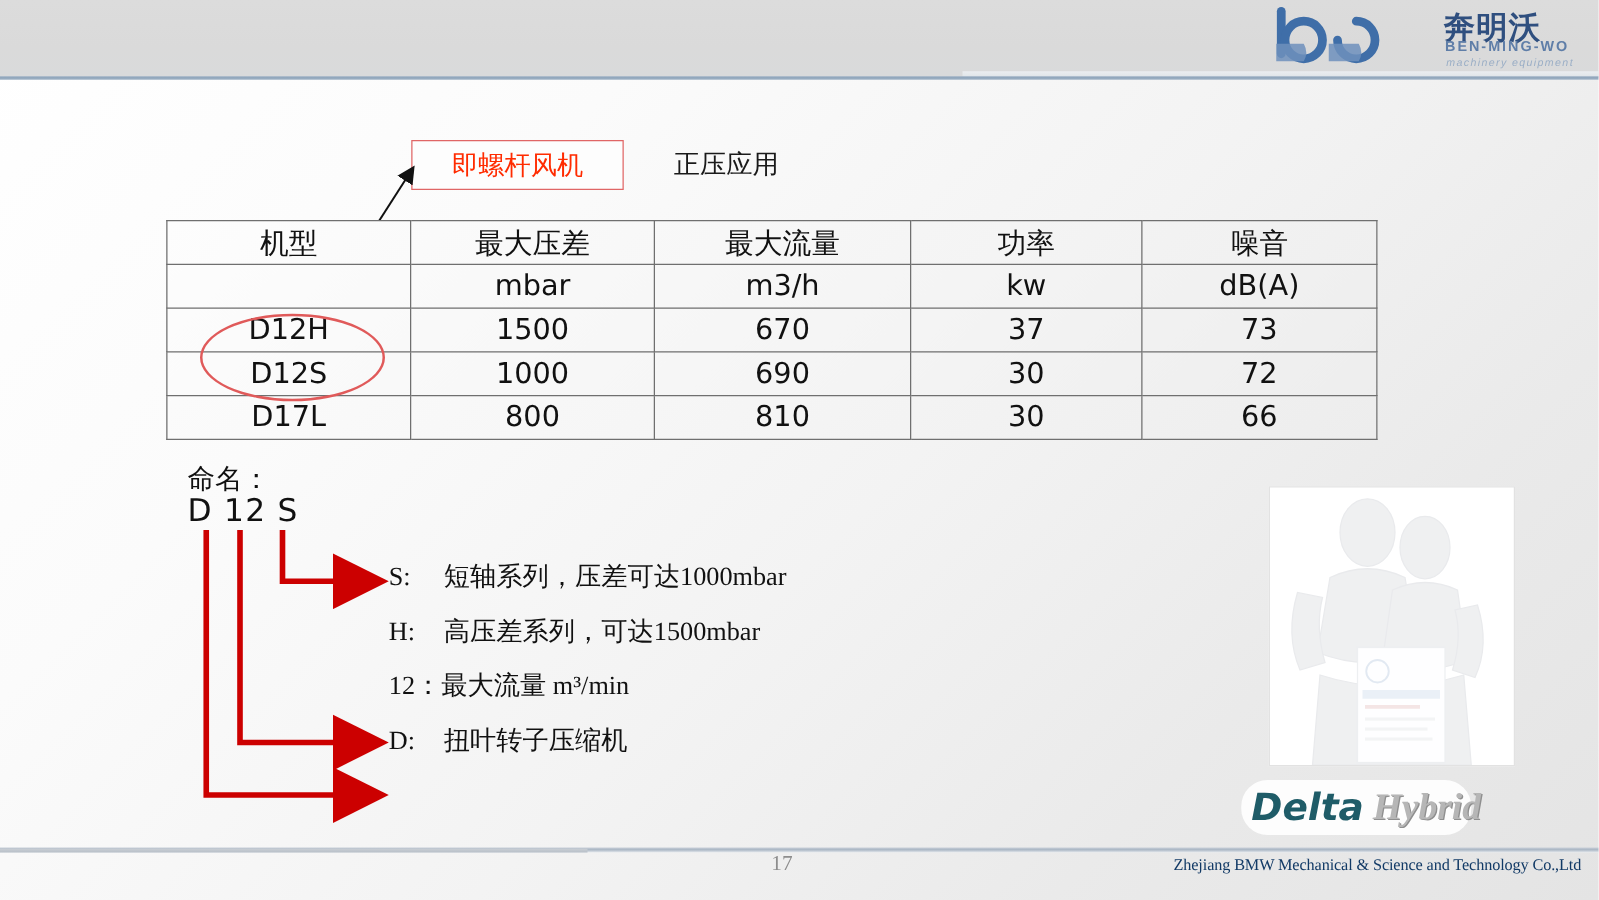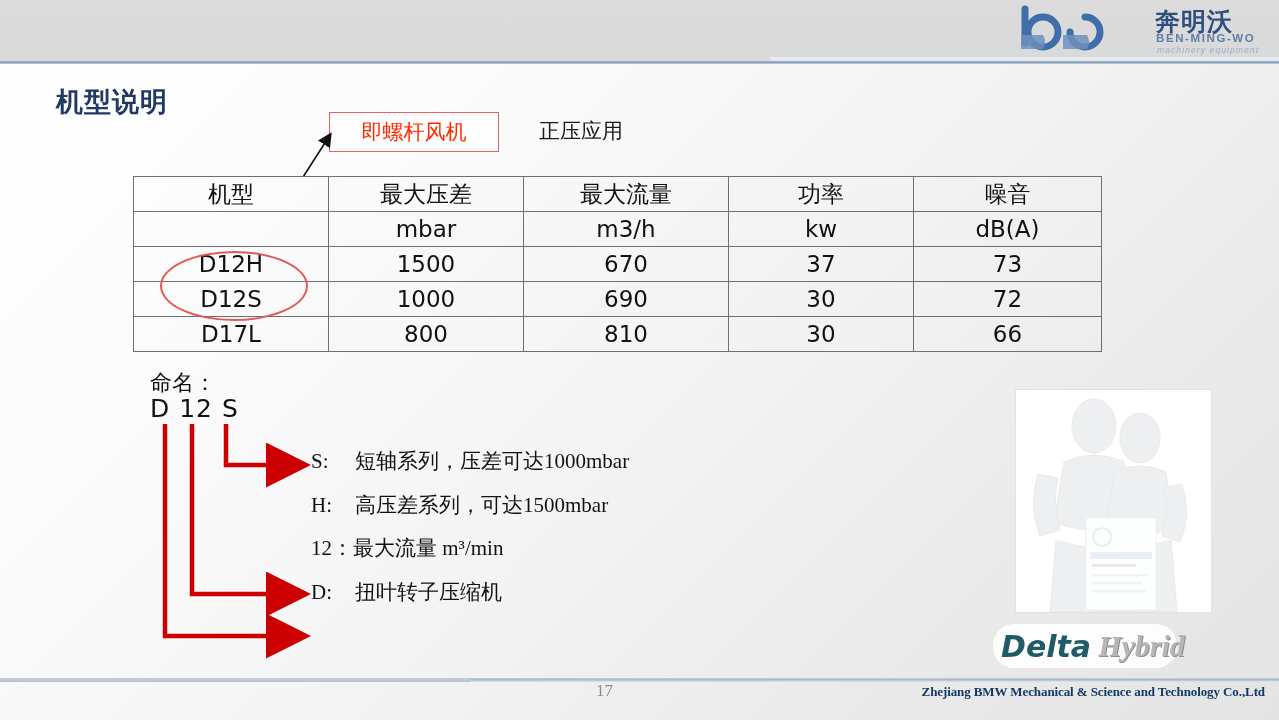--- a/index.html
+++ b/index.html
@@ -123,26 +123,26 @@
   
   .ftr-rule{
     position:absolute;left:0;top:678px;width:1279px;height:4px;
     background:linear-gradient(180deg,#c8cfd8 0%,#aab6c4 45%,#e6eaee 100%);
   }
   .ftr-rule-l{
     position:absolute;left:0;top:679px;width:470px;height:3px;
     background:linear-gradient(180deg,#c9ced4 0%,#b7bfc8 100%);
   }
   .page-num{
-    position:absolute;left:596px;top:681px;
+    position:absolute;left:617px;top:681px;
     font-size:17px;color:#8d8d8d;font-family:"Liberation Serif",serif;
   }
   .ftr-txt{
     position:absolute;right:14px;top:684px;
-    font-size:13px;font-weight:bold;color:#123a66;
+    font-size:13px;font-weight:normal;color:#123a66;
     font-family:"Liberation Serif",serif;letter-spacing:-.1px;
   }
 </style>
 </head>
 <body>
 
 <div id="slide">
 
   <div class="hdr-band"></div>
   <div class="hdr-rule2"></div>
@@ -158,21 +158,20 @@
       <g fill="#6f91bd" opacity=".85">
         <path d="M6 32 h22 a14 14 0 0 1 0 14 h-22 z"></path>
         <path d="M48 32 h24 a14 14 0 0 1 0 14 h-24 z"></path>
       </g>
     </svg>
     <div class="logo-cn">奔明沃</div>
     <div class="logo-en">BEN-MING-WO</div>
     <div class="logo-sub">machinery equipment</div>
   </div>
 
-  <div class="title">机型说明</div>
 
   <div class="callout">
     <span>即螺杆风机</span>
   </div>
   <div class="pos-app">正压应用</div>
 
   <svg class="arrow-svg">
     <defs>
       <marker id="blkarrow" markerWidth="9" markerHeight="9" refX="7" refY="4.5" orient="auto">
         <path d="M0,0 L9,4.5 L0,9 z" fill="#111"></path>

